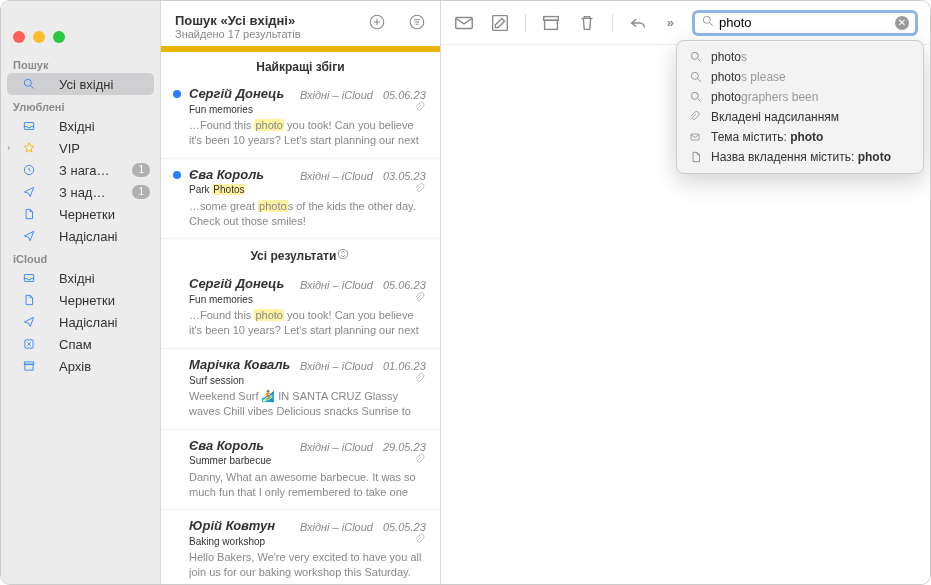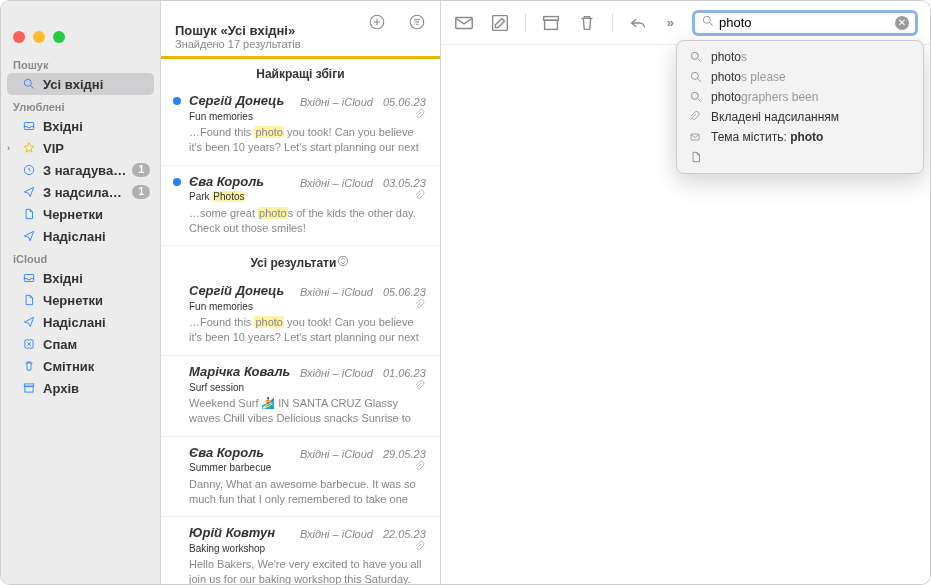--- a/index.html
+++ b/index.html
@@ -8,31 +8,31 @@
     
     
     .sidebar { width: 160px; background: #ececec; border-right: 1px solid #d8d8d8; padding-top: 24px; display: flex; flex-direction: column; }
     .traffic-lights { display: flex; gap: 8px; padding: 6px 12px 10px; }
     .tl { width: 12px; height: 12px; border-radius: 50%; }
     .tl.red { background: #ff5f57; }
     .tl.yellow { background: #febc2e; }
     .tl.green { background: #28c840; }
     
     .sb-section-label { font-size: 11px; color: #8a8a8a; padding: 6px 12px 2px; font-weight: 600; }
-    .sb-item { display: flex; align-items: center; padding: 3px 10px 3px 20px; font-size: 13px; color: #333; cursor: default; gap: 6px; position: relative; font-weight: bold; }
+    .sb-item { display: flex; align-items: center; padding: 3px 10px 3px 20px; font-size: 13px; color: #333; cursor: default; gap: 22px; position: relative; }
     .sb-item.selected { background: #cfcfd1; border-radius: 5px; margin: 0 6px; padding-left: 14px; }
     .sb-item .icon { width: 16px; height: 16px; display: inline-flex; align-items: center; justify-content: center; color: #2a7fff; flex-shrink: 0; }
     .sb-item .icon.star { color: #f7b500; }
     .sb-item .label { flex: 1; white-space: nowrap; overflow: hidden; text-overflow: ellipsis; }
     .sb-item .badge { background: #b0b0b2; color: #fff; font-size: 10px; border-radius: 8px; padding: 0 6px; line-height: 14px; min-width: 16px; text-align: center; }
     .sb-item .chev { position: absolute; left: 6px; font-size: 9px; color: #888; }
     
     
     .list-pane { width: 328px; border-right: 1px solid #d8d8d8; display: flex; flex-direction: column; background: #fff; }
-    .list-header { padding: 22px 14px 6px; border-bottom: 3px solid #eab308; position: relative; }
+    .list-header { padding: 12px 14px 6px; border-bottom: 6px solid #eab308; position: relative; }
     .list-title { font-weight: 700; font-size: 13px; }
     .list-sub { font-size: 11px; color: #888; }
     .header-icons { position: absolute; right: 12px; top: 10px; display: flex; gap: 18px; color: #888; }
     .header-icons svg { width: 18px; height: 18px; }
     
     .group-label { font-size: 12px; font-weight: 700; color: #333; padding: 8px 14px 4px; display: flex; justify-content: center; align-items: center; }
     .group-label .gicon { color: #888; }
     
     .msg { padding: 8px 14px 10px 28px; border-bottom: 1px solid #f0f0f0; position: relative; }
     .msg .dot { position: absolute; left: 12px; top: 12px; width: 8px; height: 8px; background: #2a7fff; border-radius: 50%; display: none; }
@@ -176,28 +176,20 @@
               <rect x="5" y="5" width="14" height="14" rx="1"></rect>
               <line x1="9" y1="9" x2="15" y2="15"></line>
               <line x1="15" y1="9" x2="9" y2="15"></line>
             </svg>
           </span>
           <span class="label">Спам</span>
         </div>
         <div class="sb-item ">
           <span class="icon ">
             <svg viewBox="0 0 24 24" width="14" height="14">
-              <path d="M6 7h12M9 7V5h6v2M8 7l1 12h6l1-12"></path>
-            </svg>
-          </span>
-          <span class="label">Смітник</span>
-        </div>
-        <div class="sb-item ">
-          <span class="icon ">
-            <svg viewBox="0 0 24 24" width="14" height="14">
               <rect x="4" y="5" width="16" height="4"></rect>
               <rect x="5" y="9" width="14" height="10"></rect>
             </svg>
           </span>
           <span class="label">Архів</span>
         </div>
       </div>
   </div>
 
   <div class="list-pane">
@@ -313,21 +305,21 @@
                 <path d="M14 6l-7 7a3 3 0 004 4l8-8a5 5 0 00-7-7l-8 8"></path>
               </svg></span>
           </div>
           <div class="preview">Danny, What an awesome barbecue. It was so much fun that I only remembered to take one picture, but at least it's a good o…</div>
         </div>
         <div class="msg ">
           <div class="line1">
             <span class="sender">Юрій Ковтун</span>
             <span class="meta">
               <span>Вхідні – iCloud</span>
-              <span>22.05.23</span>
+              <span>05.05.23</span>
             </span>
           </div>
           <div class="subject">
             <span>Baking workshop</span>
             <span class="attach"><svg viewBox="0 0 24 24" width="12" height="12">
                 <path d="M14 6l-7 7a3 3 0 004 4l8-8a5 5 0 00-7-7l-8 8"></path>
               </svg></span>
           </div>
           <div class="preview">Hello Bakers, We're very excited to have you all join us for our baking workshop this Saturday. This will be an ongoing series…</div>
         </div>
@@ -421,18 +413,19 @@
               </span>
               <span>Тема містить: <b>photo</b></span>
             </div>
             <div class="sugg">
               <span class="sgicon">
                 <svg viewBox="0 0 24 24" width="14" height="14">
                   <path d="M7 4h7l4 4v12H7z"></path>
                   <path d="M14 4v4h4"></path>
                 </svg>
               </span>
+              <span>Назва вкладення містить: <b>photo</b></span>
             </div>
           </div>
       </div>
     </div>
   </div>
 </div>
 
 </body></html>

